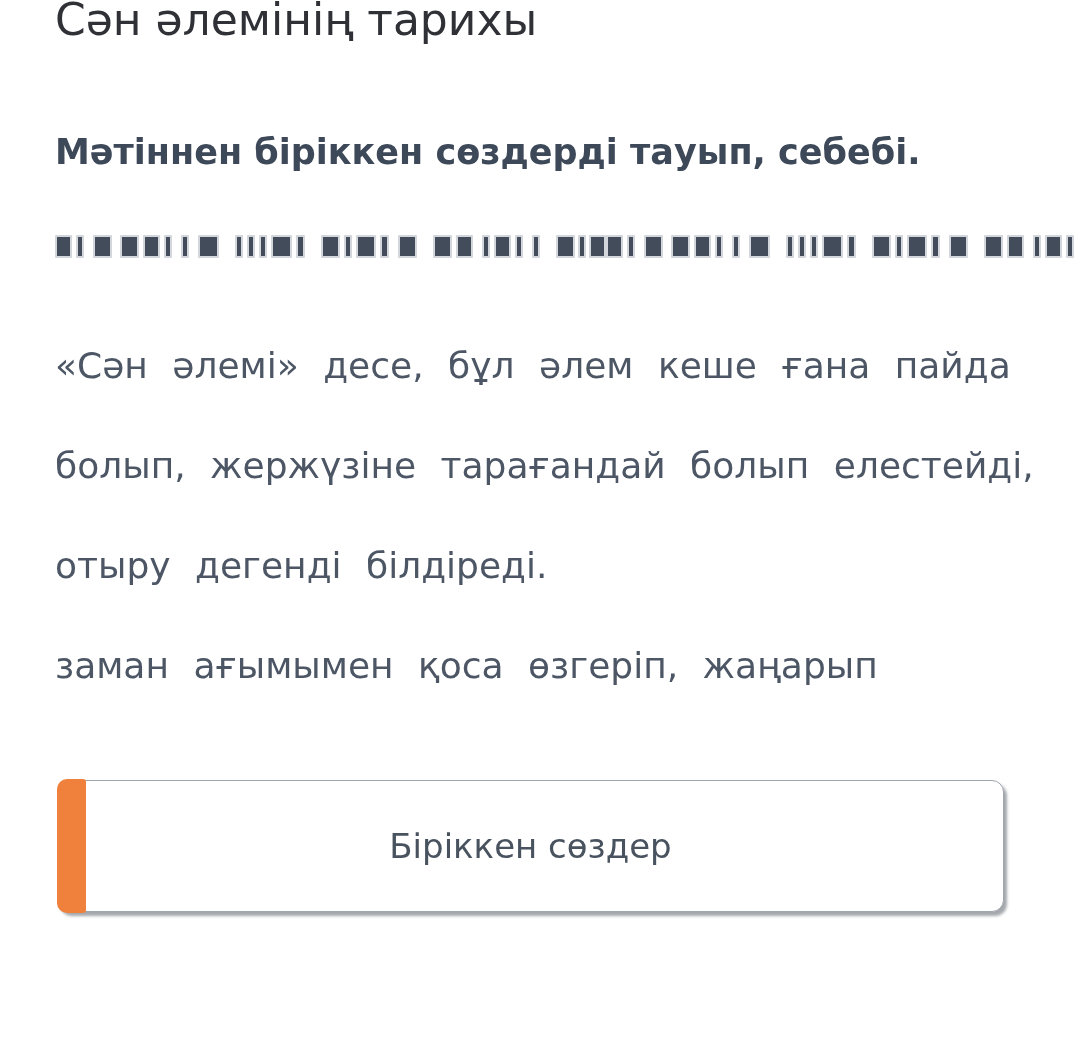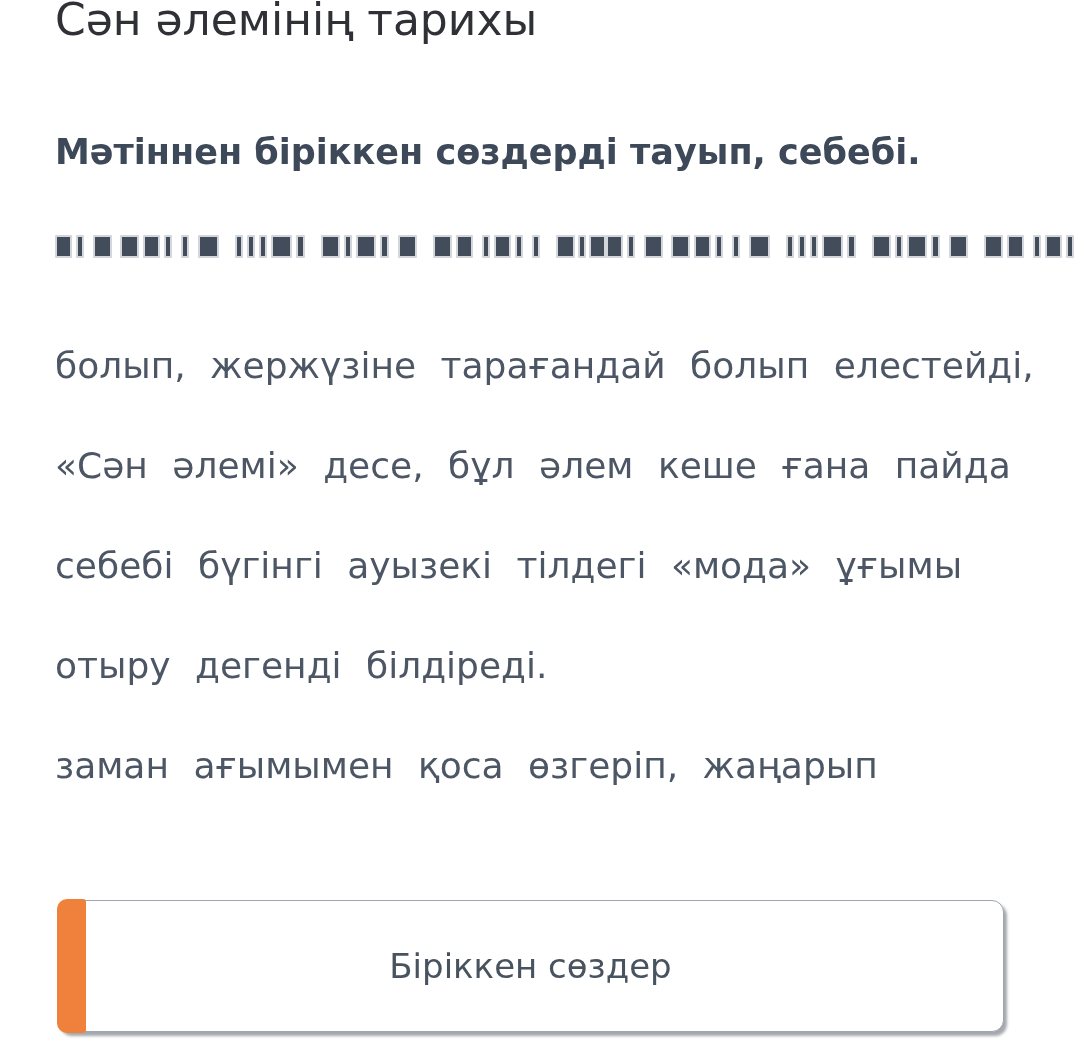--- a/index.html
+++ b/index.html
@@ -61,21 +61,21 @@
     font-size: 36px;
     line-height: 100px;
   }
   .passage-line {
     white-space: nowrap;
     word-spacing: 13px;
   }
   .answer-btn {
     position: relative;
     display: block;
-    margin-top: 84px;
+    margin-top: 64px;
     margin-left: 2px;
     width: 947px;
     height: 132px;
     background: #ffffff;
     border: 1px solid #a0a6ad;
     border-radius: 12px;
     box-shadow: 3px 4px 3px rgba(104, 110, 117, 0.6);
     font-family: "DejaVu Sans", "Liberation Sans", sans-serif;
     font-size: 34px;
     color: #48535f;
@@ -157,23 +157,22 @@
         <span class="bar" style="width: 15px; margin-right: 16px;"></span>
         <span class="bar" style="width: 15px; margin-right: 4px;"></span>
         <span class="bar" style="width: 13px; margin-right: 9px;"></span>
         <span class="bar" style="width: 4px; margin-right: 4px;"></span>
         <span class="bar" style="width: 13px; margin-right: 4px;"></span>
         <span class="bar" style="width: 4px; margin-right: 9px;"></span>
       </div>
   </div>
 
   <div class="passage">
+      <div class="passage-line">«Сән әлемі» десе, бұл әлем кеше ғана пайда</div>
       <div class="passage-line">болып, жержүзіне тарағандай болып елестейді,</div>
-      <div class="passage-line">«Сән әлемі» десе, бұл әлем кеше ғана пайда</div>
-      <div class="passage-line">себебі бүгінгі ауызекі тілдегі «мода» ұғымы</div>
       <div class="passage-line">отыру дегенді білдіреді.</div>
       <div class="passage-line">заман ағымымен қоса өзгеріп, жаңарып</div>
     </div>
 
   <button class="answer-btn">
     <span class="answer-accent"></span>
     <span class="answer-label">Біріккен сөздер</span>
   </button>
 
 </div>

